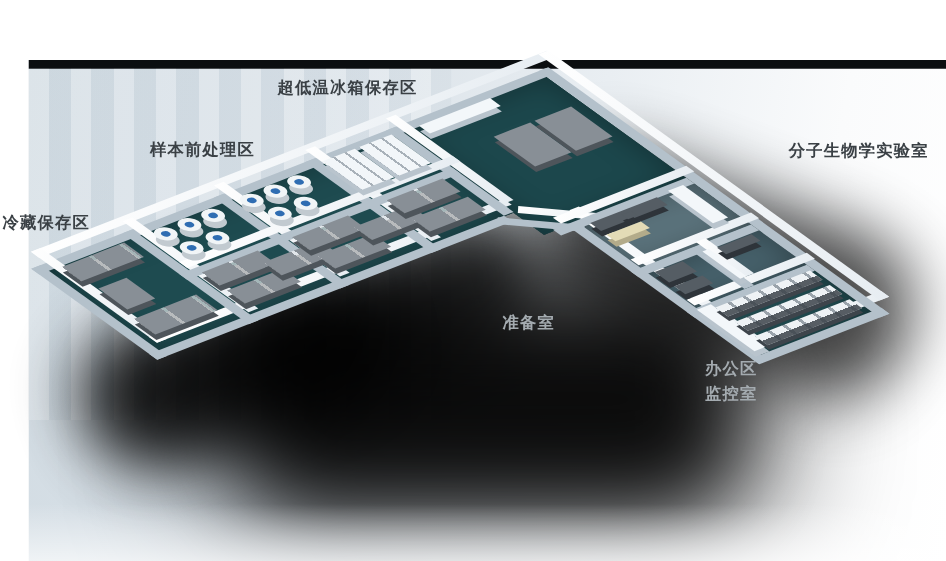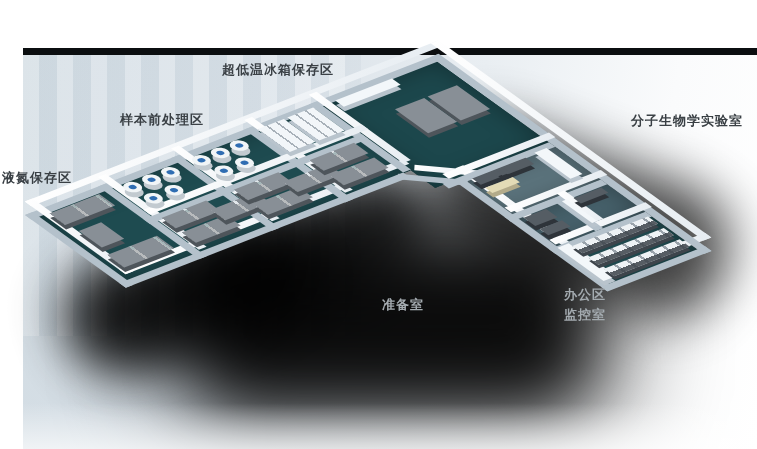--- a/index.html
+++ b/index.html
@@ -134,18 +134,18 @@
     <div class="box" style="left:364px;top:306px;width:13px;height:64px;"></div>
     <div class="bench" style="left:378px;top:310px;width:88px;height:14px;"></div>
     <div class="bench" style="left:378px;top:332px;width:88px;height:14px;"></div>
     <div class="bench" style="left:378px;top:354px;width:88px;height:14px;"></div>
   </div>
 
   <div class="bottom-fade"></div>
 
   <div class="lbl dk" style="left:222px;top:61px;">超低温冰箱保存区</div>
   <div class="lbl dk" style="left:120px;top:111px;">样本前处理区</div>
-  <div class="lbl dk" style="left:2px;top:169px;">液氮保存区</div>
+  <div class="lbl dk" style="left:2px;top:169px;">冷藏保存区</div>
   <div class="lbl dk" style="left:631px;top:112px;">分子生物学实验室</div>
-  <div class="lbl lt" style="left:382px;top:249px;margin-top:47px;">准备室</div>
+  <div class="lbl lt" style="left:402px;top:249px;">准备室</div>
   <div class="lbl lt" style="left:564px;top:286px;">办公区</div>
   <div class="lbl lt" style="left:564px;top:306px;">监控室</div>
 </div>
 
 </body></html>

